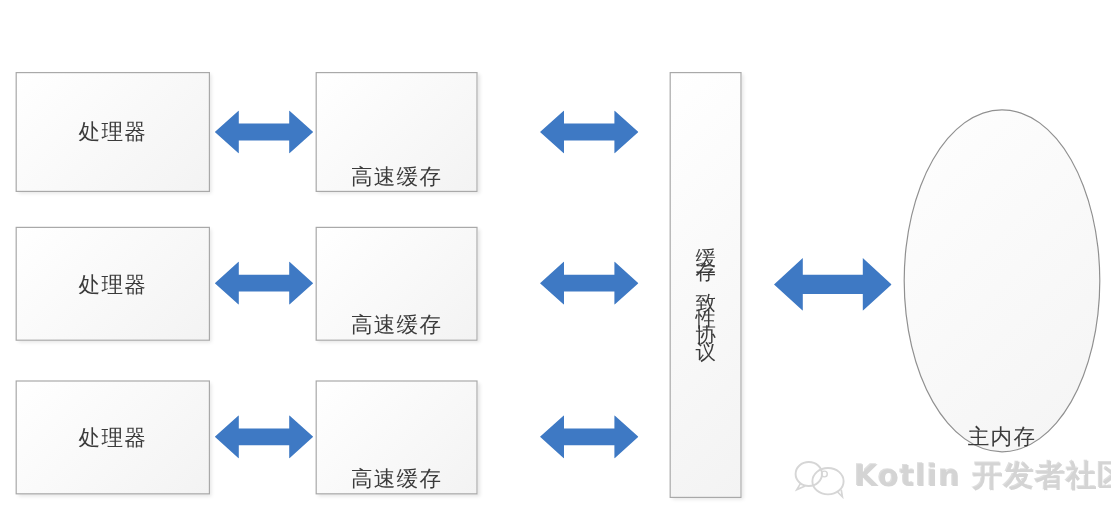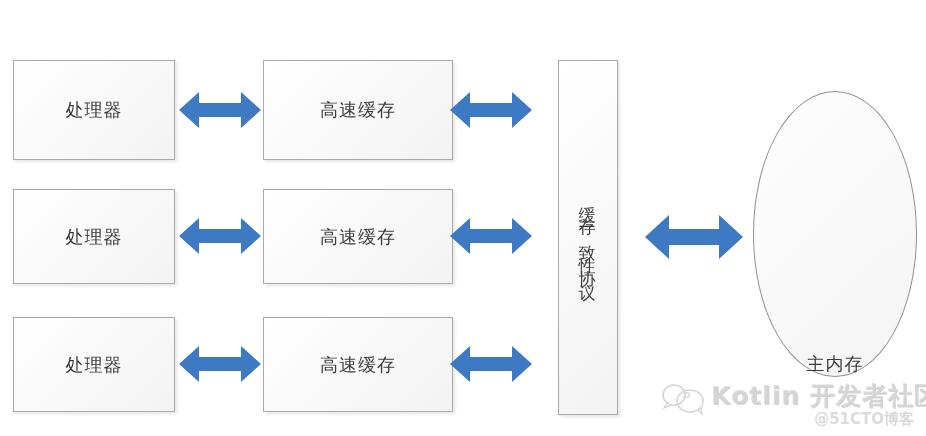--- a/index.html
+++ b/index.html
@@ -22,21 +22,21 @@
     position:absolute;
     border:1px solid var(--box-border);
     background:linear-gradient(135deg,var(--box-fill-top) 0%,var(--box-fill-bottom) 100%);
     box-shadow:2px 2px 3px rgba(0,0,0,0.10);
     display:flex;align-items:center;justify-content:center;
     color:var(--text-color);
     font-size:18px;letter-spacing:1px;
     box-sizing:border-box;
   }
   .proc{left:13px;width:162px;}
-  .cache{left:263px;width:190px;}
+  .cache{left:263px;width:135px;align-items:flex-end;}
   .row0{top:60px;height:100px;}
   .row1{top:189px;height:95px;}
   .row2{top:317px;height:95px;}
   .arrow{position:absolute;width:82px;height:36px;}
   .arrow svg,.bigarrow svg{display:block;width:100%;height:100%;}
   .arrow.a{left:179px;}
   .arrow.b{left:450px;}
   .arrow.y0{top:92px;}
   .arrow.y1{top:218px;}
   .arrow.y2{top:346px;}
@@ -153,16 +153,15 @@
 
   <div class="watermark">
     <svg class="wm-logo" viewBox="0 0 48 34" xmlns="http://www.w3.org/2000/svg">
       <ellipse cx="14" cy="13" rx="11" ry="10" fill="none" stroke="#d6d6d6" stroke-width="1.6"></ellipse>
       <path d="M7 21 l-3 5 7 -3" fill="none" stroke="#d6d6d6" stroke-width="1.4"></path>
       <ellipse cx="30" cy="19" rx="13" ry="11" fill="none" stroke="#d6d6d6" stroke-width="1.6"></ellipse>
       <path d="M38 28 l4 4 -1 -6" fill="none" stroke="#d6d6d6" stroke-width="1.4"></path>
       <circle cx="27" cy="13" r="2.4" fill="none" stroke="#d6d6d6" stroke-width="1.2"></circle>
     </svg>
     <span class="wm-community">Kotlin 开发者社区</span>
-    <span class="wm-blog">@51CTO博客</span>
   </div>
 
 </div>
 
 </body></html>

